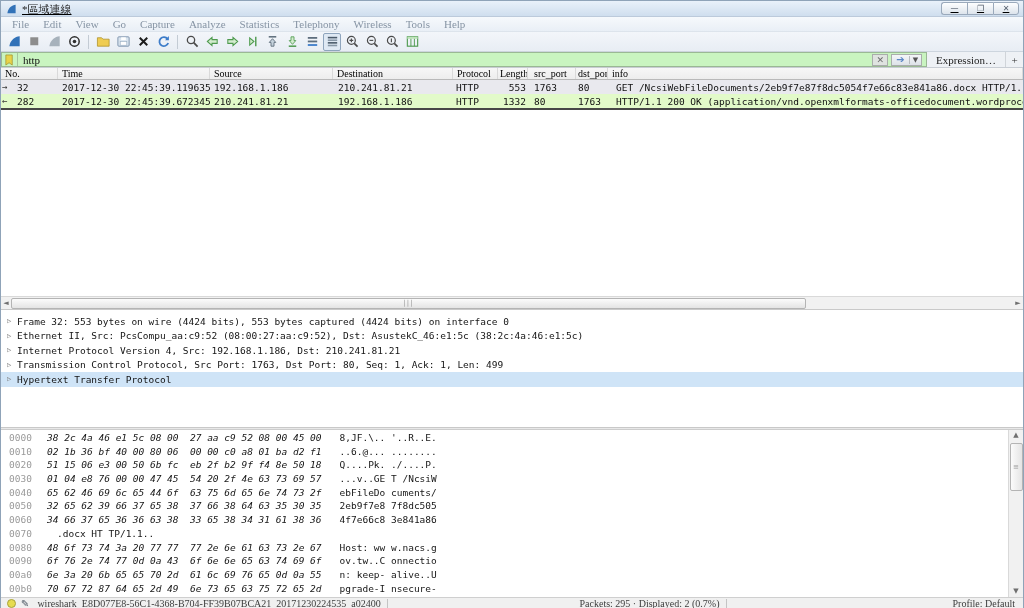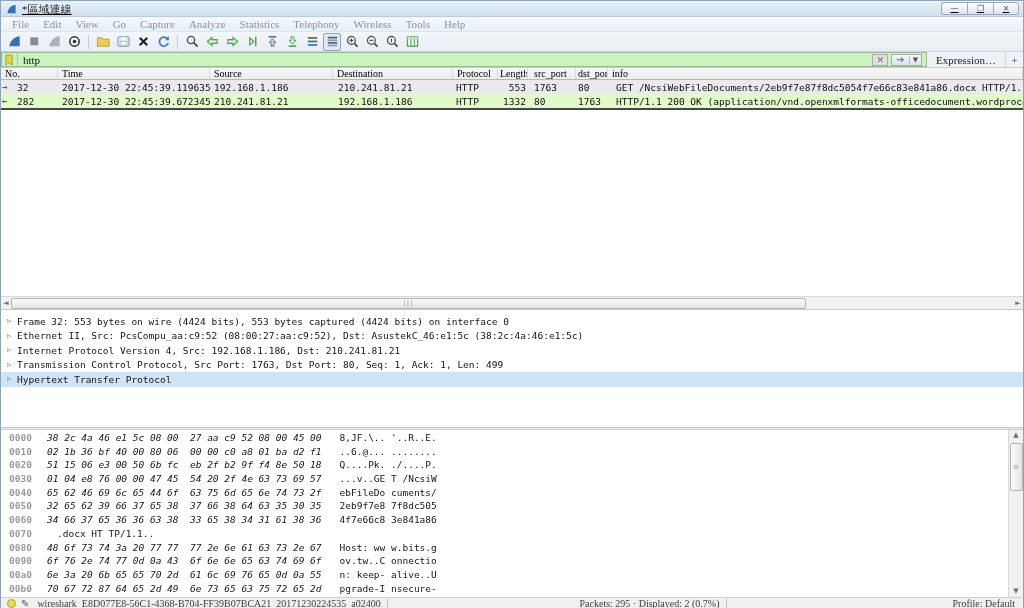--- a/index.html
+++ b/index.html
@@ -88,21 +88,21 @@
     font-size:9.5px; color:#141414; white-space:nowrap; }
   .dline .tri { width:10px; margin-left:6px; color:#7c7c7c; font-size:7px; }
   .dline.dsel { background:#cfe4f7; }
 
   .divider { flex:0 0 3px; background:#e8e8e8; border-top:1px solid #c9c9c9; border-bottom:1px solid #cdcdcd; }
 
   
   .hexpane { flex:0 0 167px; background:#fff; display:flex; overflow:hidden; }
   .hexlines { flex:1; padding:2px 0 0 8px; overflow:hidden; }
   .hexline { height:13.7px; display:flex; font-family:"DejaVu Sans Mono", monospace; font-size:9.5px; white-space:pre; }
-  .hexline .off { width:30px; color:#9a9a9a;font-weight:bold; }
+  .hexline .off { width:30px; color:#9a9a9a; }
   .hexline .hx { margin-left:8px; color:#161616;font-style:italic; }
   .hexline .asc { margin-left:18px; color:#161616; }
   .vscroll { flex:0 0 15px; background:#f1f1f1; border-left:1px solid #d9d9d9; display:flex; flex-direction:column; align-items:center; }
   .vs-arrow { height:11px; font-size:7px; color:#6f6f6f; line-height:11px; font-family:"DejaVu Sans", sans-serif; }
   .vs-thumb { width:13px; height:48px; margin-top:2px; background:linear-gradient(90deg,#fbfbfb,#e4e4e4);
     border:1px solid #b4b4b4; border-radius:2px; display:flex; align-items:center; justify-content:center; }
   .vs-grip { font-size:7px; color:#9a9a9a; line-height:3px; font-family:"DejaVu Sans", sans-serif; }
   .vs-space { flex:1; }
 
   
@@ -373,21 +373,21 @@
   <div class="hexpane">
     <div class="hexlines" id="hexlines">
         <div class="hexline"><span class="off">0000</span><span class="hx">38 2c 4a 46 e1 5c 08 00  27 aa c9 52 08 00 45 00</span><span class="asc">8,JF.\.. '..R..E.</span></div>
         <div class="hexline"><span class="off">0010</span><span class="hx">02 1b 36 bf 40 00 80 06  00 00 c0 a8 01 ba d2 f1</span><span class="asc">..6.@... ........</span></div>
         <div class="hexline"><span class="off">0020</span><span class="hx">51 15 06 e3 00 50 6b fc  eb 2f b2 9f f4 8e 50 18</span><span class="asc">Q....Pk. ./....P.</span></div>
         <div class="hexline"><span class="off">0030</span><span class="hx">01 04 e8 76 00 00 47 45  54 20 2f 4e 63 73 69 57</span><span class="asc">...v..GE T /NcsiW</span></div>
         <div class="hexline"><span class="off">0040</span><span class="hx">65 62 46 69 6c 65 44 6f  63 75 6d 65 6e 74 73 2f</span><span class="asc">ebFileDo cuments/</span></div>
         <div class="hexline"><span class="off">0050</span><span class="hx">32 65 62 39 66 37 65 38  37 66 38 64 63 35 30 35</span><span class="asc">2eb9f7e8 7f8dc505</span></div>
         <div class="hexline"><span class="off">0060</span><span class="hx">34 66 37 65 36 36 63 38  33 65 38 34 31 61 38 36</span><span class="asc">4f7e66c8 3e841a86</span></div>
         <div class="hexline"><span class="off">0070</span><span class="asc">.docx HT TP/1.1..</span></div>
-        <div class="hexline"><span class="off">0080</span><span class="hx">48 6f 73 74 3a 20 77 77  77 2e 6e 61 63 73 2e 67</span><span class="asc">Host: ww w.bits.g</span></div>
+        <div class="hexline"><span class="off">0080</span><span class="hx">48 6f 73 74 3a 20 77 77  77 2e 6e 61 63 73 2e 67</span><span class="asc">Host: ww w.nacs.g</span></div>
         <div class="hexline"><span class="off">0090</span><span class="hx">6f 76 2e 74 77 0d 0a 43  6f 6e 6e 65 63 74 69 6f</span><span class="asc">ov.tw..C onnectio</span></div>
         <div class="hexline"><span class="off">00a0</span><span class="hx">6e 3a 20 6b 65 65 70 2d  61 6c 69 76 65 0d 0a 55</span><span class="asc">n: keep- alive..U</span></div>
         <div class="hexline"><span class="off">00b0</span><span class="hx">70 67 72 87 64 65 2d 49  6e 73 65 63 75 72 65 2d</span><span class="asc">pgrade-I nsecure-</span></div>
       </div>
     <div class="vscroll">
       <span class="vs-arrow">▲</span>
       <span class="vs-thumb">
           <span class="vs-grip">≡</span>
         </span>
       <span class="vs-space"></span>

